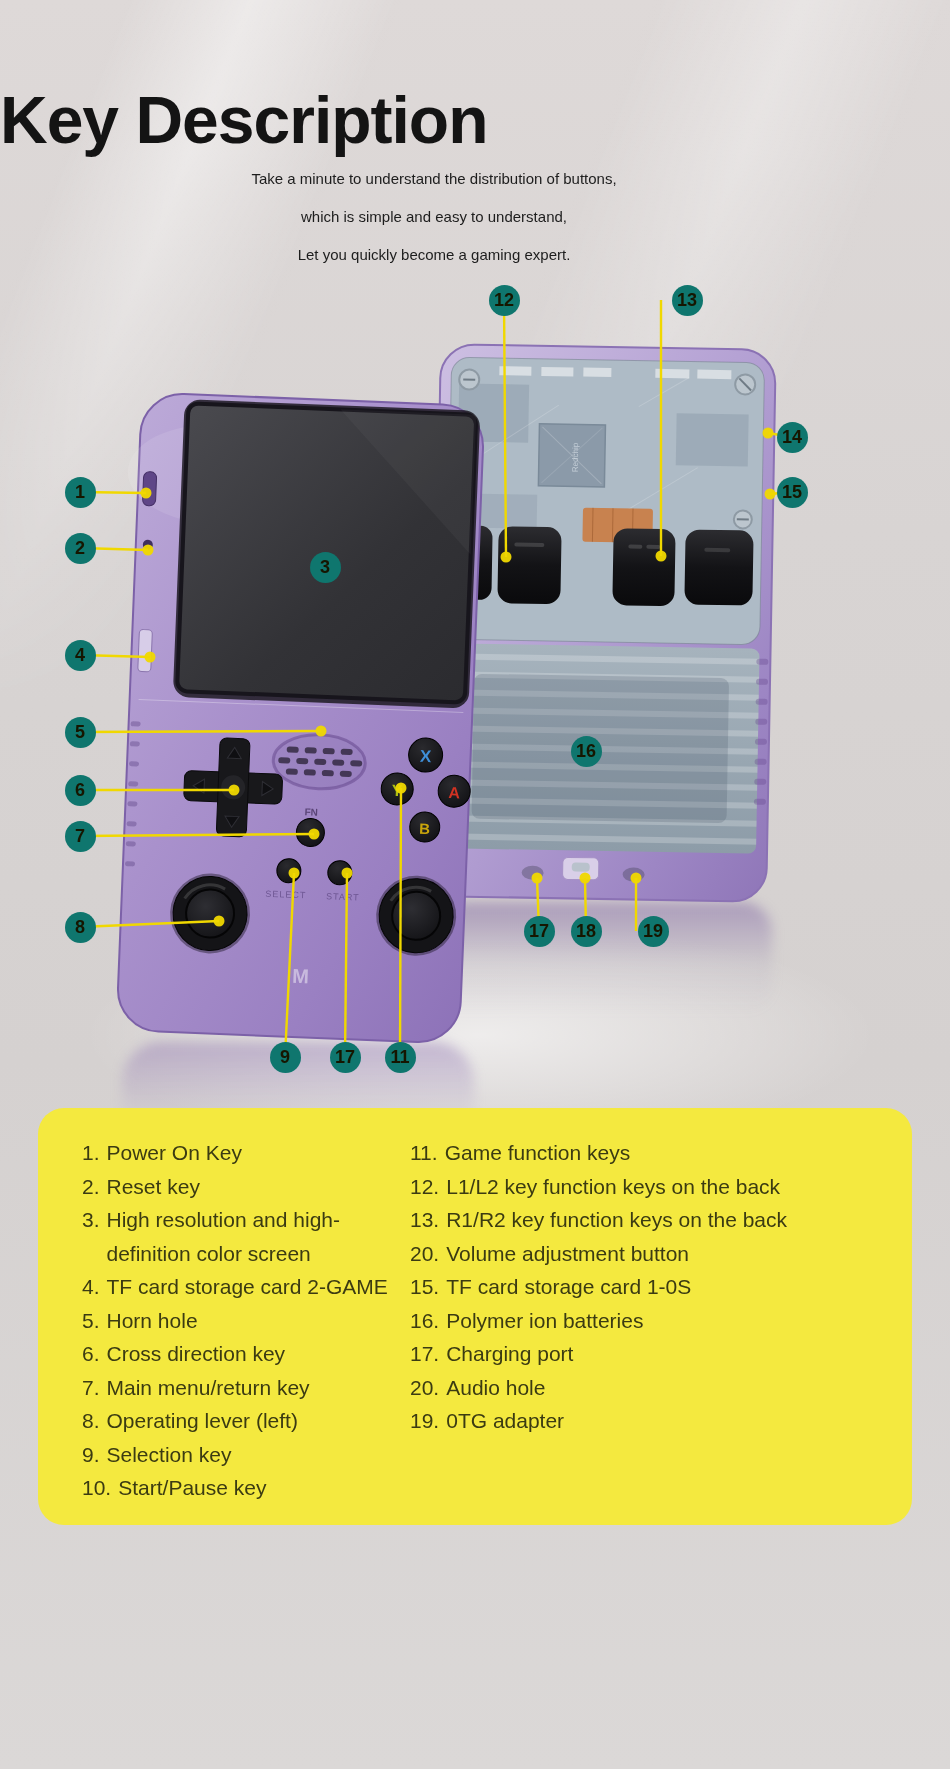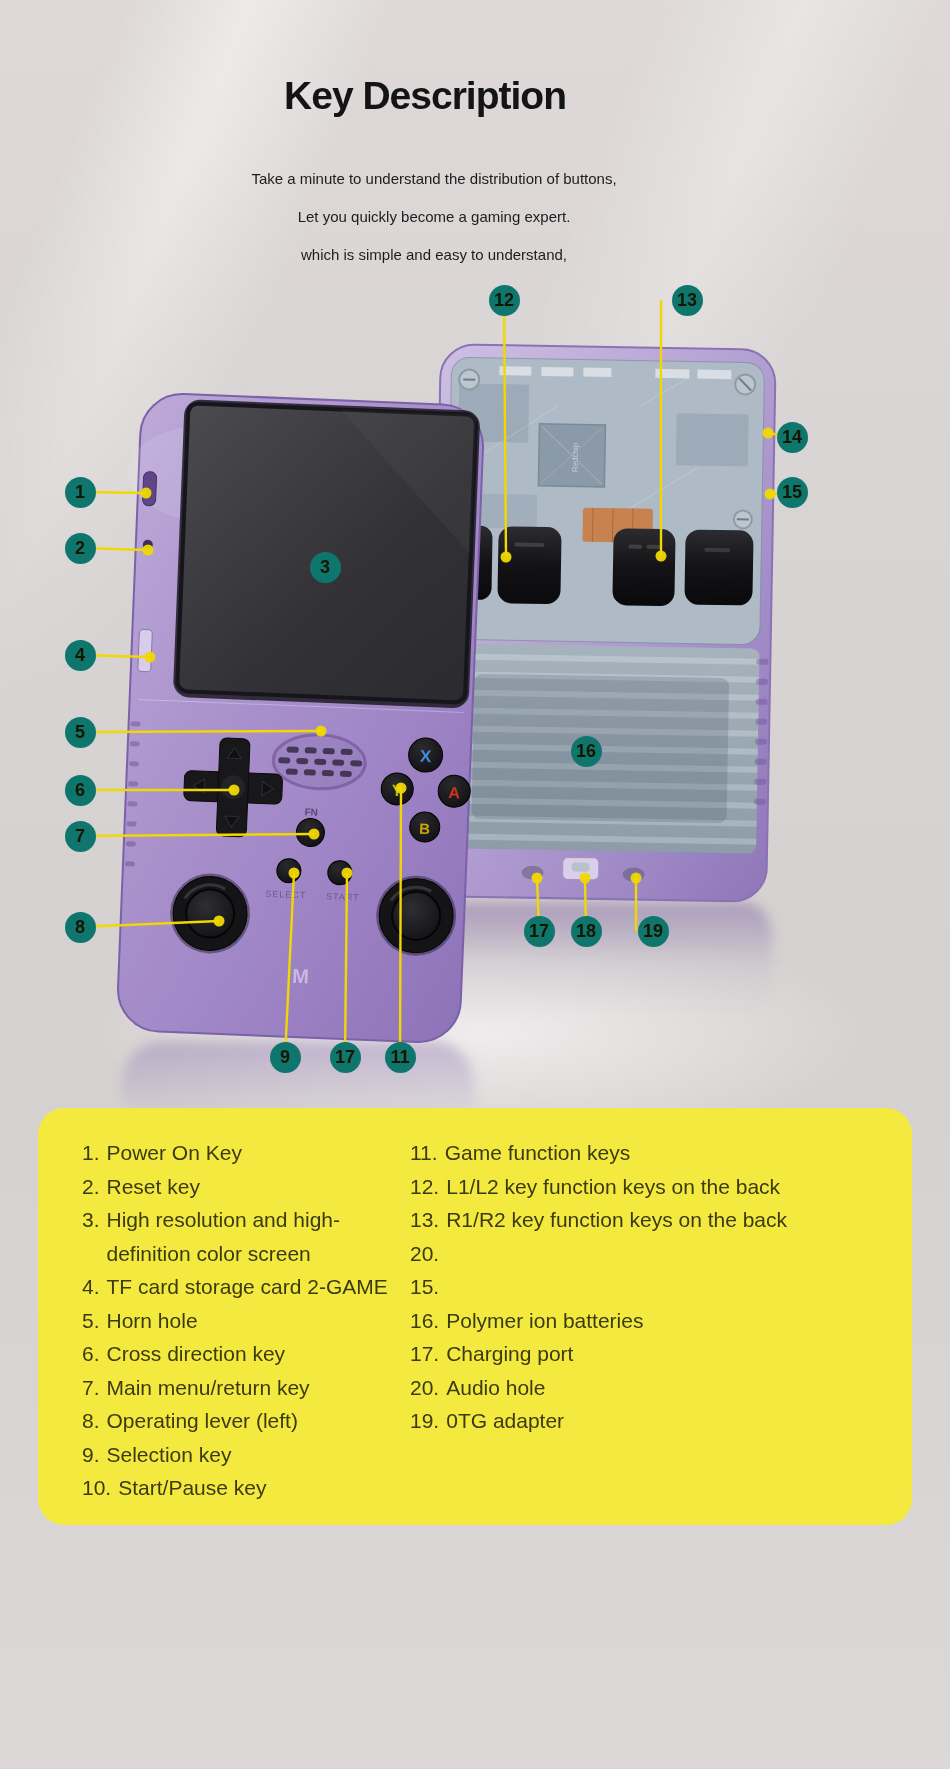--- a/index.html
+++ b/index.html
@@ -11,22 +11,22 @@
   
   .bg-streaks{
     position:absolute;left:0;top:0;width:950px;height:760px;pointer-events:none;
     background:linear-gradient(112deg,
       rgba(255,255,255,0) 10%,rgba(255,255,255,0.45) 20%,rgba(255,255,255,0) 32%,
       rgba(255,255,255,0) 52%,rgba(255,255,255,0.32) 64%,rgba(255,255,255,0) 76%);
     -webkit-mask-image:linear-gradient(to bottom,#000 20%,transparent 95%);
     mask-image:linear-gradient(to bottom,#000 20%,transparent 95%);
   }
   .title{
-    position:absolute;top:74px;left:0;width:850px;text-align:center;
-    font-size:39px;font-weight:bold;color:#141414;letter-spacing:-1px;
+    position:absolute;top:82px;left:0;width:850px;
+    font-size:66px;font-weight:bold;color:#141414;letter-spacing:-1px;
   }
   .subtitle{
     position:absolute;top:160px;left:0;width:868px;text-align:center;
     font-size:15px;color:#1d1d1d;line-height:38px;
   }
   .glow{
     position:absolute;left:80px;top:920px;width:800px;height:230px;
     background:radial-gradient(ellipse at center,rgba(255,255,255,0.6),rgba(255,255,255,0) 70%);
     pointer-events:none;
   }
@@ -60,22 +60,22 @@
   .legend-item .txt{white-space:pre-line;}
 </style>
 </head>
 <body>
 
 <div class="bg-streaks"></div>
 
 <div class="title">Key Description</div>
 <div class="subtitle">
   <div>Take a minute to understand the distribution of buttons,</div>
+  <div>which is simple and easy to understand,</div>
   <div>Let you quickly become a gaming expert.</div>
-  <div>which is simple and easy to understand,</div>
 </div>
 
 <div class="glow"></div>
 <div class="reflection back"></div>
 <div class="reflection front"></div>
 
 <svg id="back-device" class="device" width="337" height="554" viewBox="0 0 337 554">
   <defs>
     <linearGradient id="bkBody" x1="0" y1="0" x2="1" y2="1">
       <stop offset="0" stop-color="#cdbfe2"></stop>
@@ -395,23 +395,25 @@
       <div class="legend-item">
         <span class="num">12.</span>
         <span class="txt">L1/L2 key function keys on the back</span>
       </div>
       <div class="legend-item">
         <span class="num">13.</span>
         <span class="txt">R1/R2 key function keys on the back</span>
       </div>
       <div class="legend-item">
         <span class="num">20.</span>
+        <span class="txt">Volume adjustment button</span>
       </div>
       <div class="legend-item">
         <span class="num">15.</span>
+        <span class="txt">TF card storage card 1-0S</span>
       </div>
       <div class="legend-item">
         <span class="num">16.</span>
         <span class="txt">Polymer ion batteries</span>
       </div>
       <div class="legend-item">
         <span class="num">17.</span>
         <span class="txt">Charging port</span>
       </div>
       <div class="legend-item">

